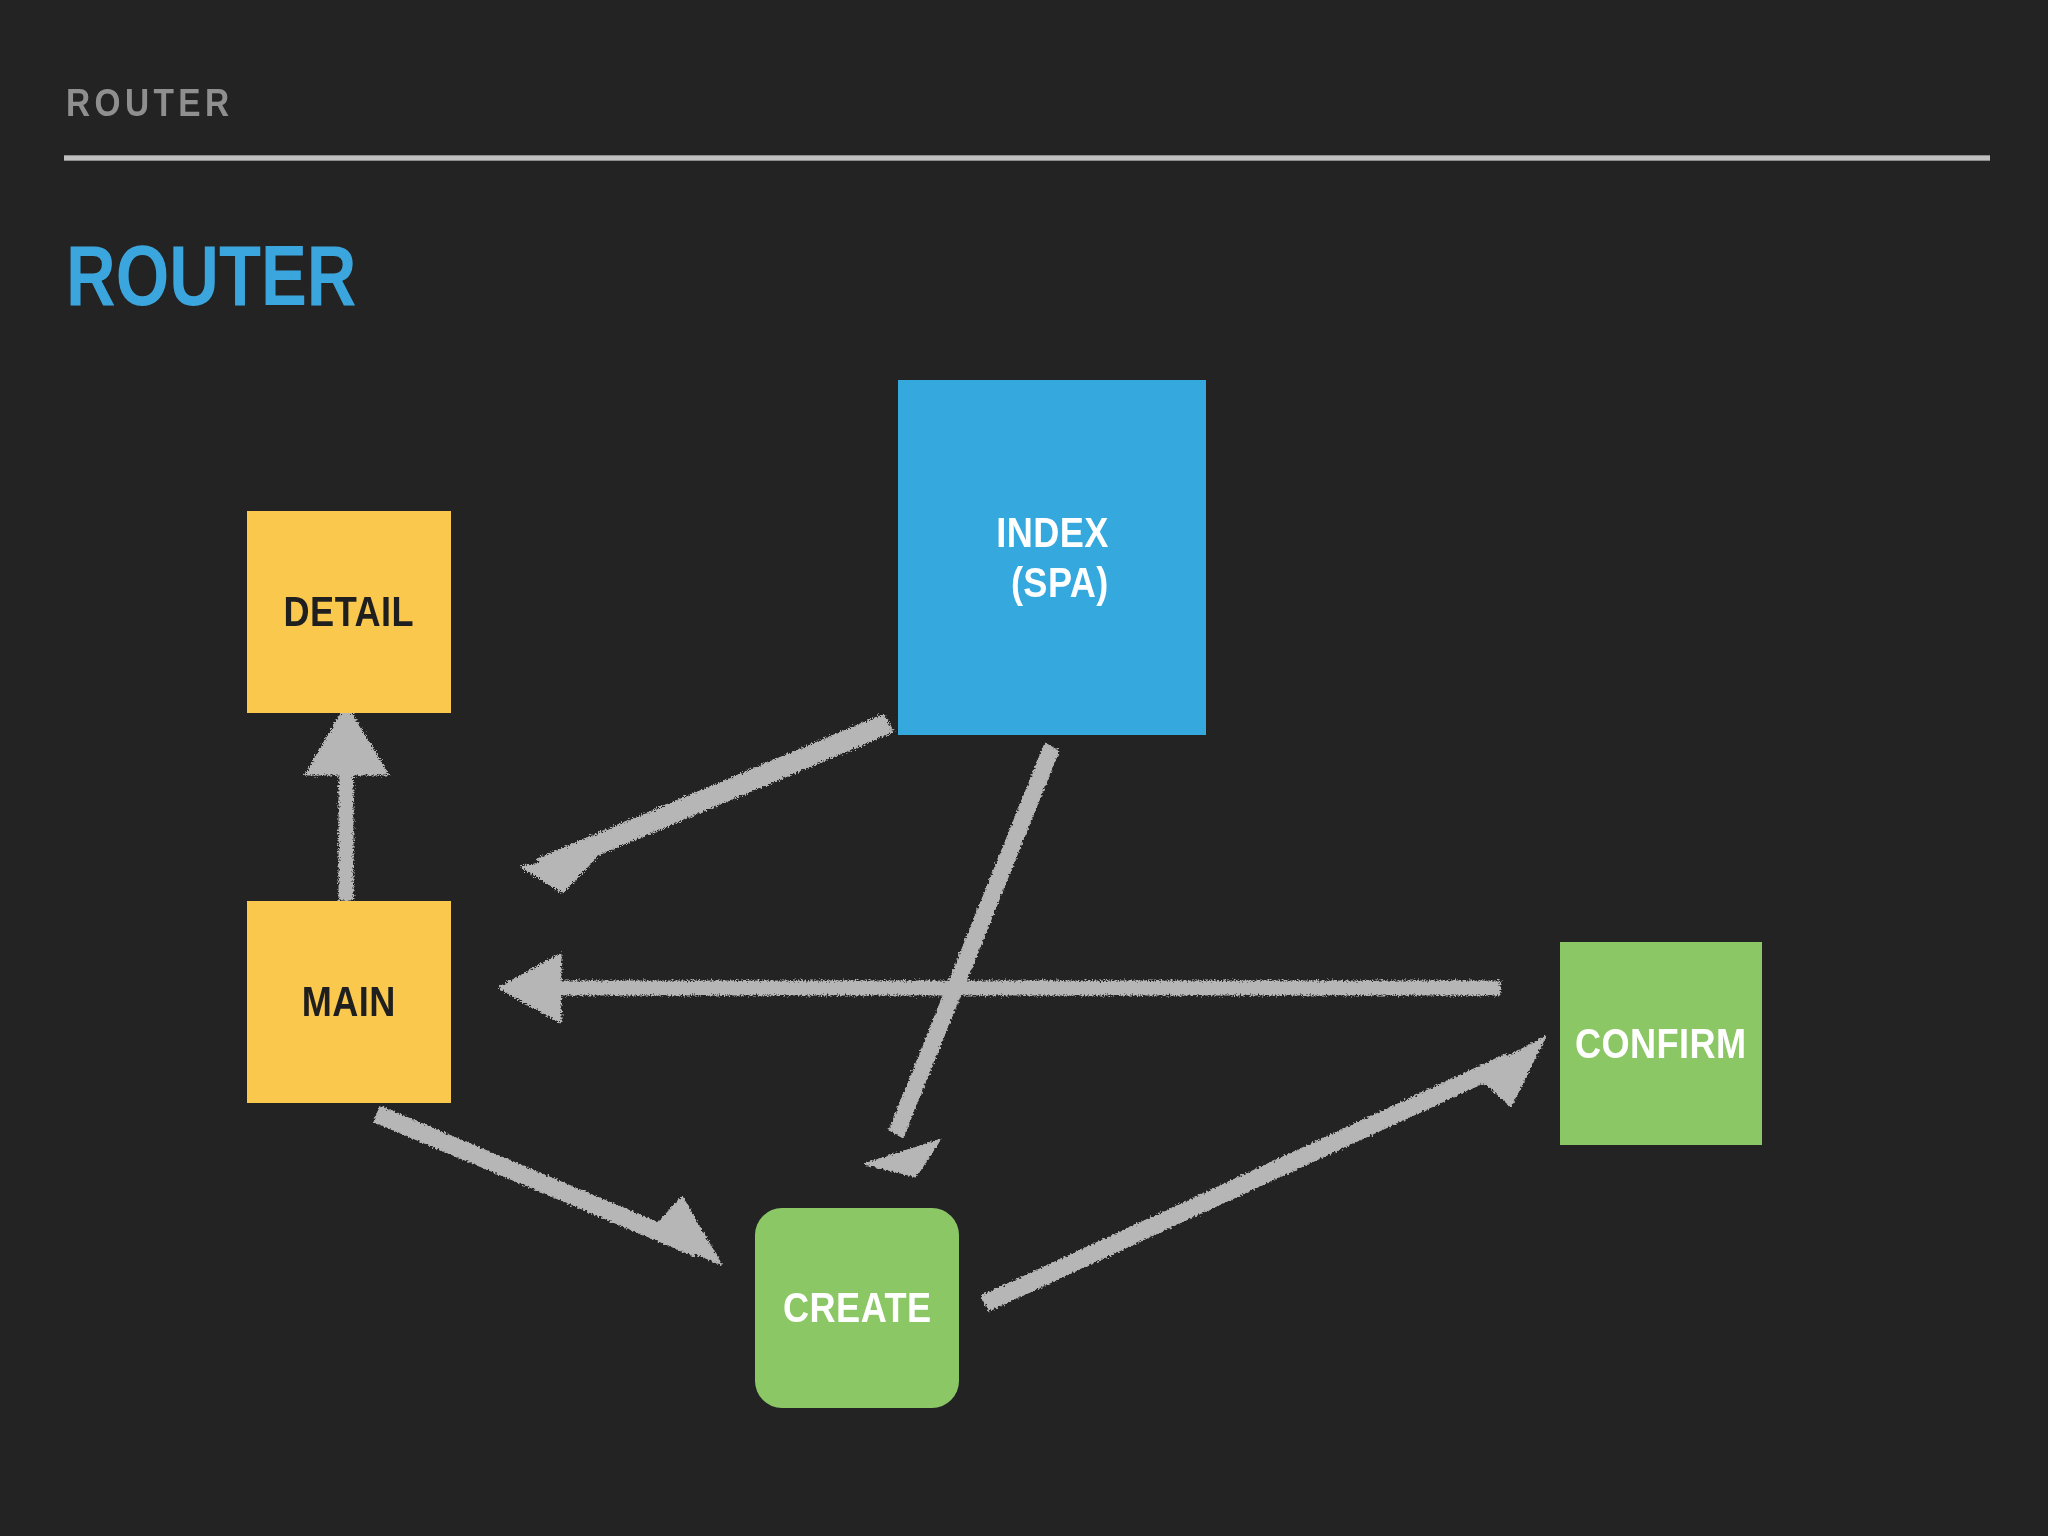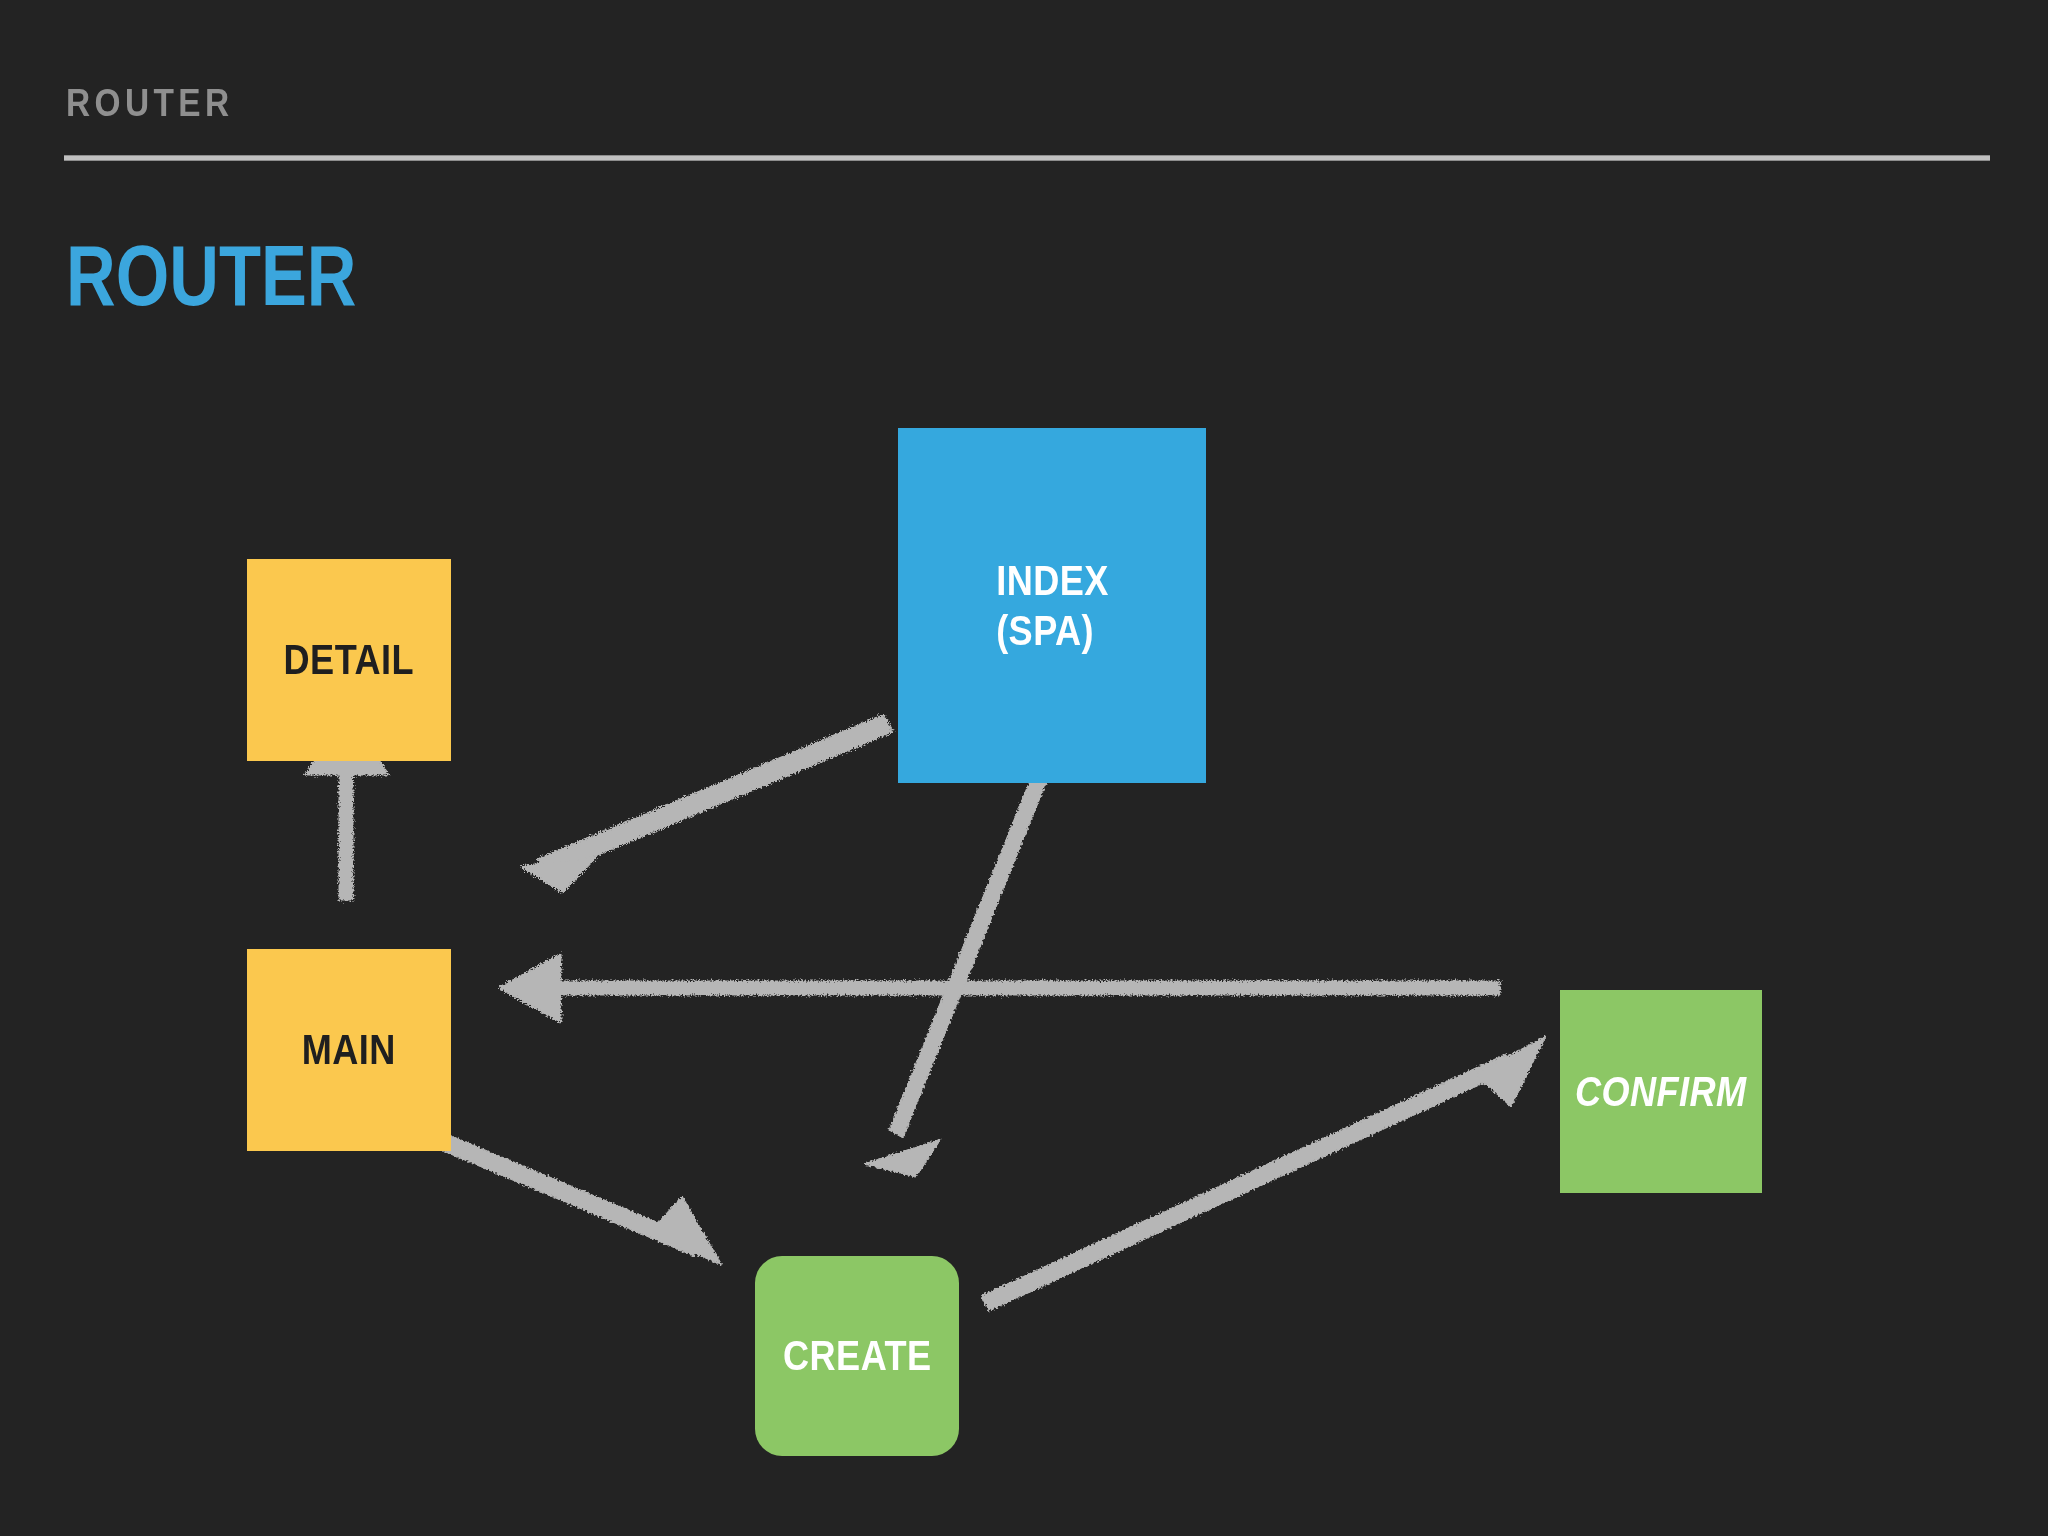--- a/index.html
+++ b/index.html
@@ -73,28 +73,27 @@
     left: 0; top: 0;
     width: 2048px;
     height: 1536px;
   }
 
   .node {
     position: absolute;
     display: flex;
     align-items: center;
     justify-content: center;
-    text-align: left;
+    text-align: right;
     font-family: "Liberation Sans Narrow", "Liberation Sans", sans-serif;
     font-weight: 700;
     font-size: 42px;
     line-height: 50px;
     letter-spacing: 0.5px;
     z-index: 3;
-    margin-top: 48px;
   }
   .node .node-label {
     transform: scaleX(0.86);
     white-space: pre-line;
   }
   .node-index  { background: #35A8DE; color: #ffffff; }
   .node-detail { background: #FBC84E; color: #1f1f1f; }
   .node-main   { background: #FBC84E; color: #1f1f1f; }
   .node-create { background: #8CC765; color: #ffffff; }
   .node-confirm{ background: #8CC765; color: #ffffff; }
@@ -170,17 +169,17 @@
   </div>
 
   <div class="node node-main" style="left:247px; top:901px; width:204px; height:202px;">
     <span class="node-label">MAIN</span>
   </div>
 
   <div class="node node-create" style="left:755px; top:1208px; width:204px; height:200px;border-radius:27px;">
     <span class="node-label">CREATE</span>
   </div>
 
-  <div class="node node-confirm" style="left:1560px; top:942px; width:202px; height:203px;font-style:italic;">
+  <div class="node node-confirm" style="left:1560px; top:942px; width:202px; height:203px;">
     <span class="node-label">CONFIRM</span>
   </div>
 
 </div>
 
 </body></html>

